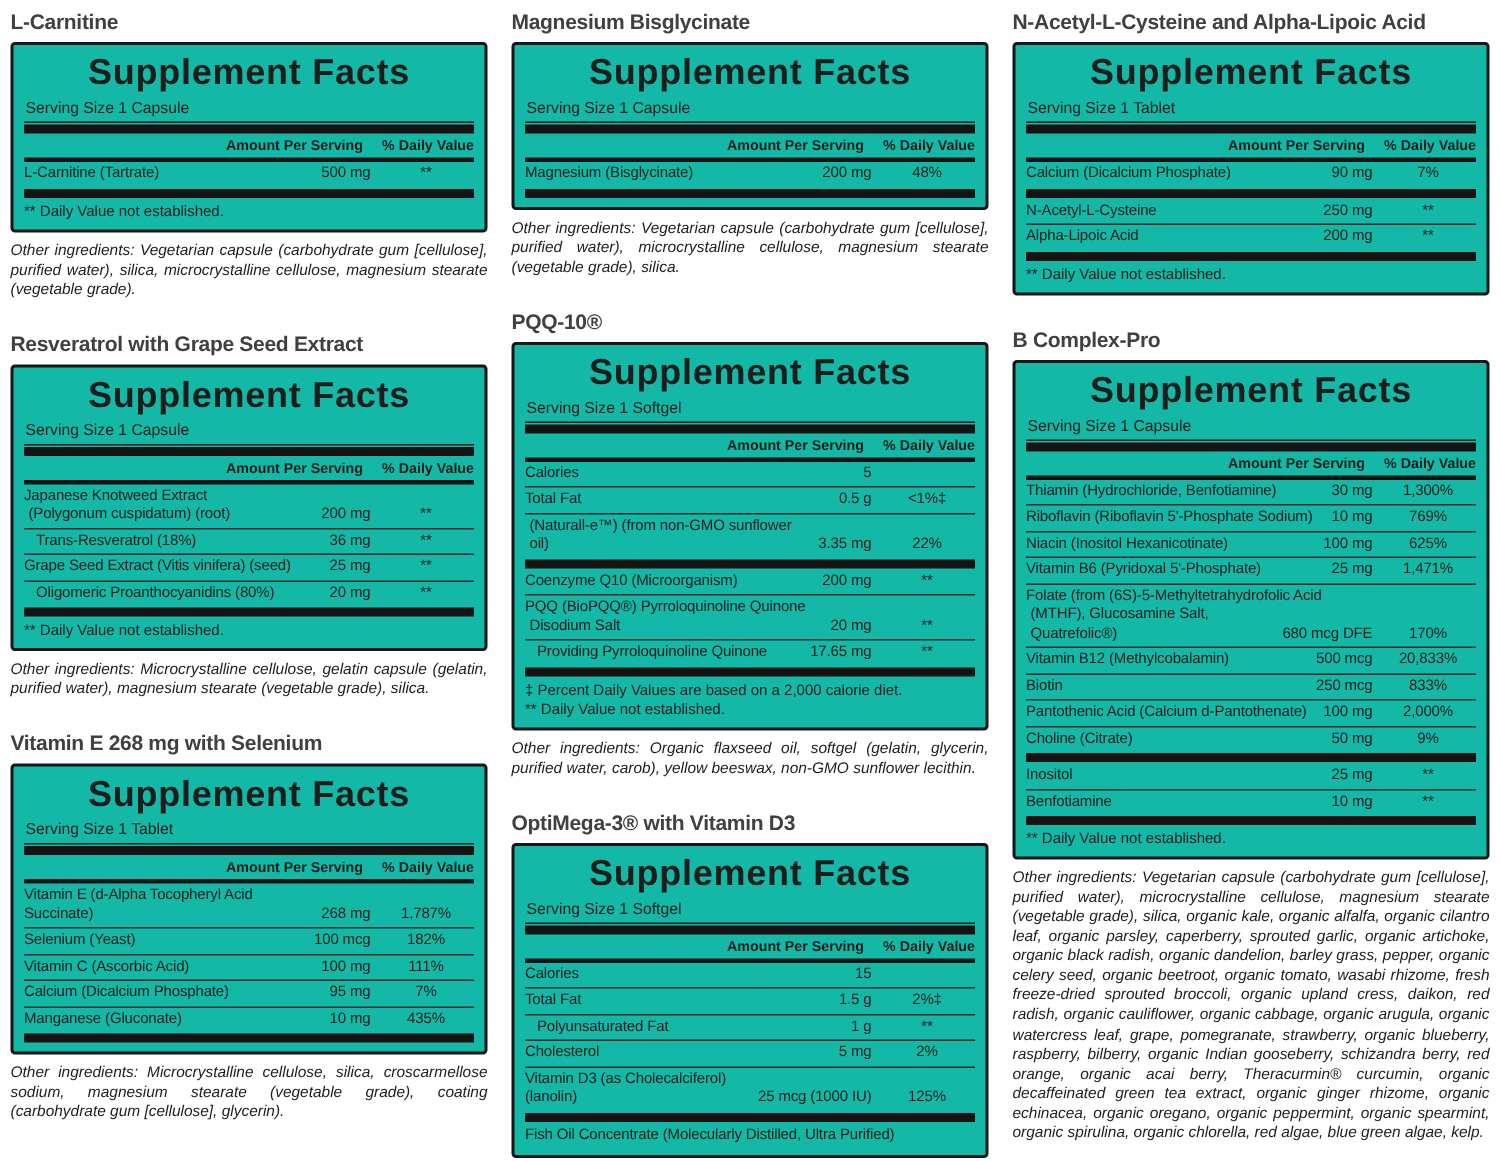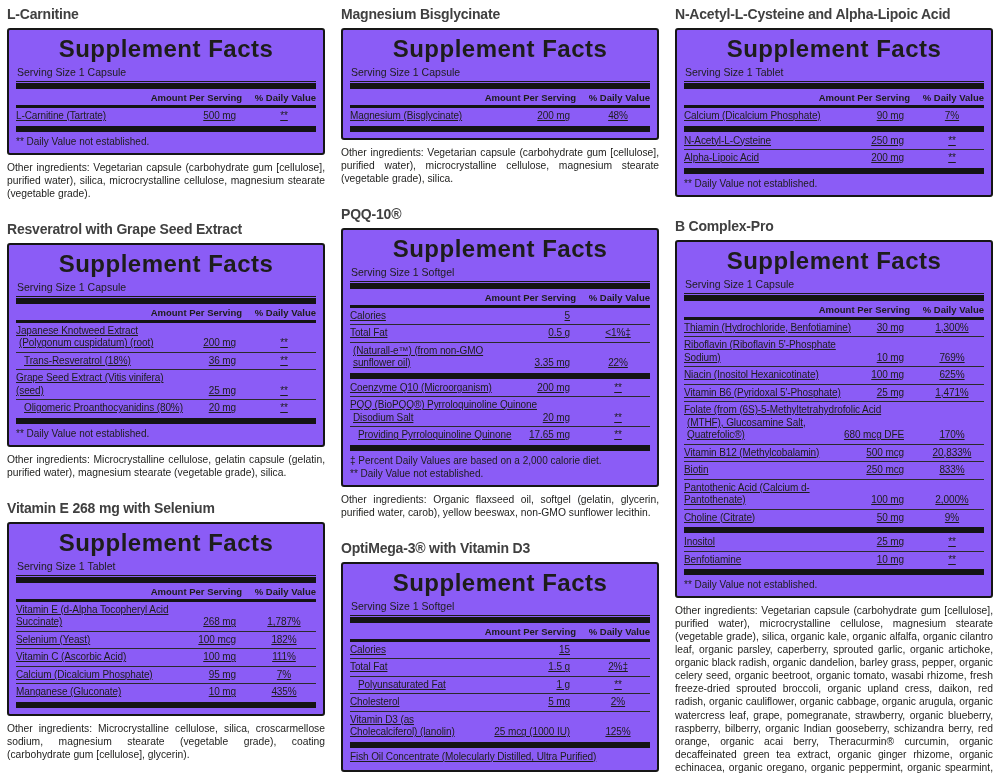--- a/index.html
+++ b/index.html
@@ -12,56 +12,56 @@
     display:grid; grid-template-columns:318px 318px 318px;
     column-gap:16px; padding:6px 7px 0 7px;
   }
   .col { display:flex; flex-direction:column; min-width:0; }
   .panel { margin-bottom:21px; }
   .ptitle {
     margin:0 0 6px 0; font-size:14px; font-weight:bold;
     letter-spacing:-0.2px; color:#404040;
   }
   .sf {
-    border:2px solid #161616; border-radius:3px; background:#8b5cf6;
+    border:2px solid #161616; border-radius:3px; background:#14b8a6;
     padding:4px 7px 5px 7px;
   }
   .sfh {
     text-align:center; font-weight:bold; font-size:24px;
     letter-spacing:0.5px; padding:1px 0 3px 0; white-space:nowrap;
   }
   .serv { font-size:10.5px; padding:0 0 3px 1px; border-bottom:1px solid #1a1a1a; }
   .thick { height:6px; background:#141414; margin:1px 0; }
   .chead {
     display:grid; grid-template-columns:1fr 64px; column-gap:5px;
     font-size:9.5px; font-weight:bold; padding:2px 0 2px 0;
     border-bottom:3px solid #141414; align-items:end;gap:10px;
   }
   .chead .ah { text-align:right; }
   .chead .dh { text-align:right; white-space:nowrap; }
   .row {
     display:grid; grid-template-columns:minmax(0,1fr) max-content 64px;
-    column-gap:16px; font-size:10px; letter-spacing:-0.1px;
+    column-gap:5px; font-size:10px; letter-spacing:-0.1px;
     padding:2px 0; border-top:1px solid #2b2b2b; align-items:end;
     line-height:1.25;
-    text-decoration:underline;
   }
   .row.nbt { border-top:none; }
   .row .amt { text-align:right; white-space:nowrap; }
   .row .dv  { text-align:center; white-space:nowrap; }
   .row.two .l1 { grid-column:1 / -1; }
   .row.two .l2 { grid-row:2; grid-column:1; padding-left:3px; }
   .row.two .amt { grid-row:2; }
   .row.two .dv  { grid-row:2; }
   .ind1 { padding-left:8px; }
   .fns { font-size:10px; padding-top:2px; line-height:1.3; }
   .fn  { padding-left:15px; text-indent:-15px; }
   .other {
     margin:6px 0 0 0; font-size:10.3px; line-height:1.27;
     text-align:justify;
+    font-style:italic;
   }
 </style>
 </head>
 <body>
 
 <div class="sheet">
 
   <div class="col">
 
     <section class="panel">

